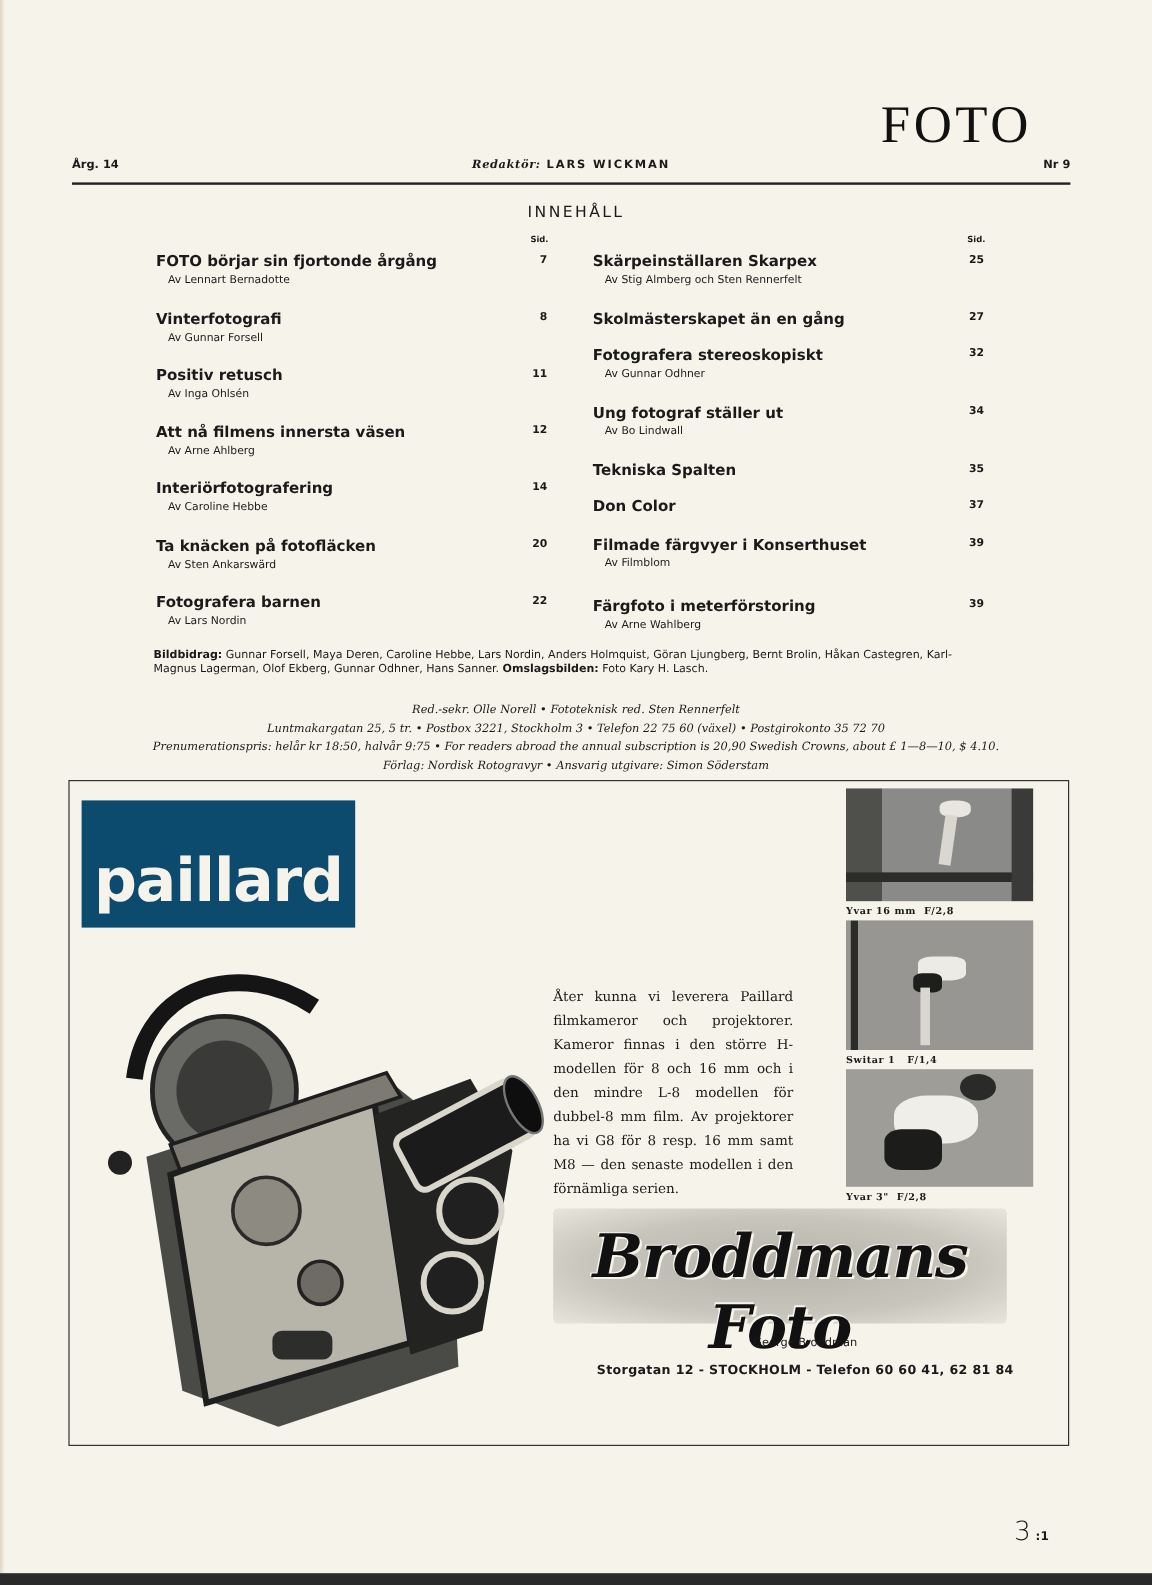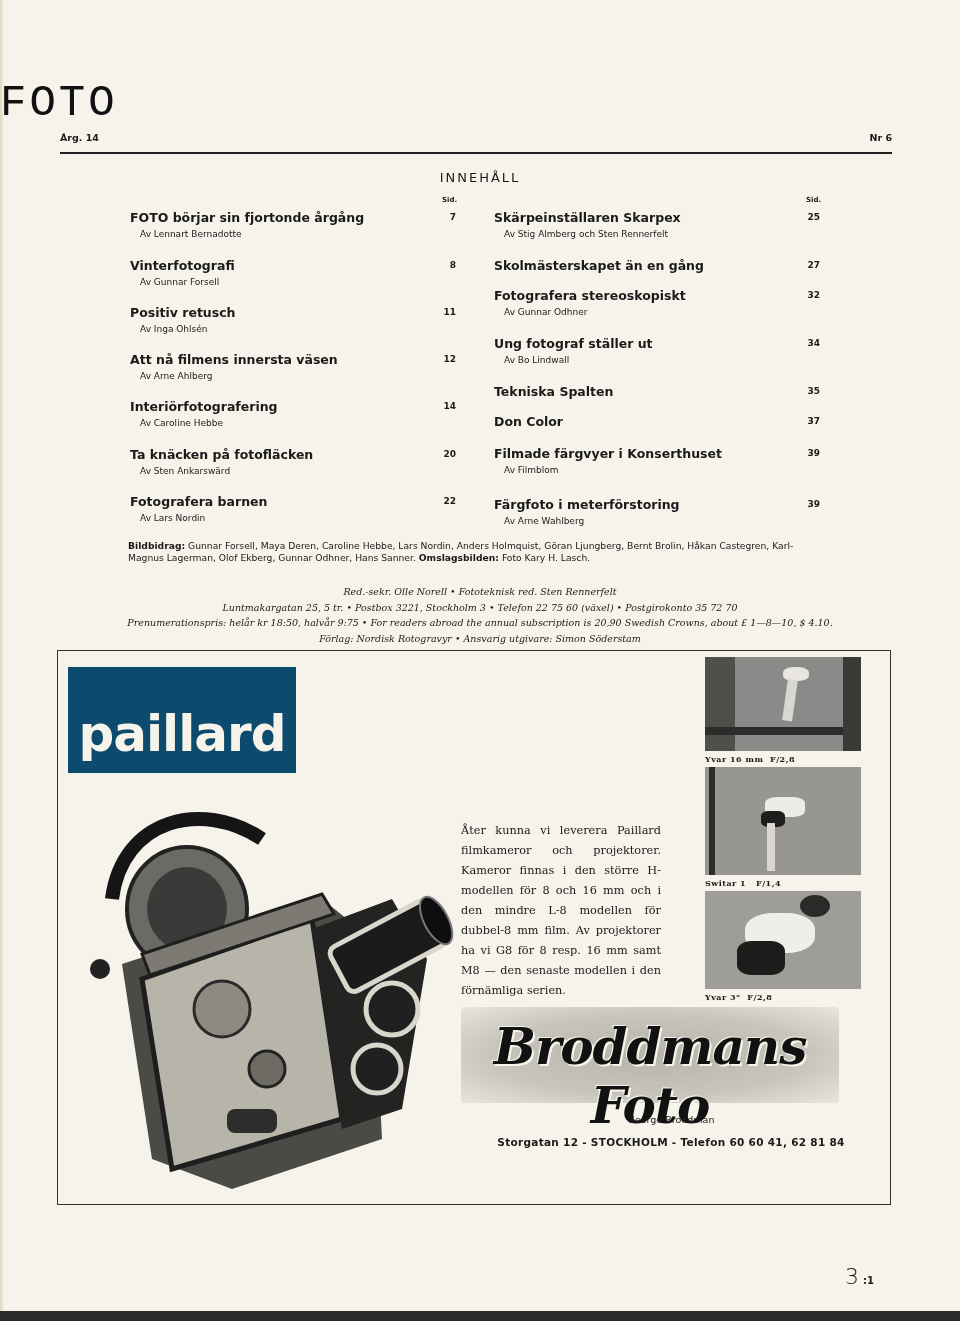--- a/index.html
+++ b/index.html
@@ -16,23 +16,23 @@
     background: #2a2a2a;
   }
   .page-left-edge {
     position: absolute; left: 0; top: 0; bottom: 10px; width: 4px;
     background: linear-gradient(to right, #ddd6bf, #f6f3ea);
   }
 
   
   .masthead-title {
     position: absolute; left: 0; width: 860px; top: 78px;
-    text-align: left; font-size: 44px; font-weight: 300;
+    text-align: right; font-size: 44px; font-weight: 300;
     letter-spacing: 3px; color: #111;
-    font-family: Liberation Mono, monospace;
+    font-family: Liberation Serif, serif;
   }
   .masthead-row {
     position: absolute; left: 60px; right: 68px; top: 132px; height: 14px;
     font-size: 9.5px; font-weight: bold;
   }
   .masthead-row .left { position: absolute; left: 0; top: 0; }
   .masthead-row .center { position: absolute; left: 0; right: 0; text-align: center; top: 0; letter-spacing: 1.6px; }
   .masthead-row .center .ital { font-family: "DejaVu Serif", serif; font-style: italic; letter-spacing: 0.5px; }
   .masthead-row .right { position: absolute; right: 0; top: 0; }
   .masthead-rule {
@@ -138,21 +138,25 @@
   .folio small { font-size: 10px; font-weight: bold; margin-left: 4px; }
 </style>
 </head>
 <body>
 
 <div class="page-left-edge"></div>
 
 <div class="masthead-title">FOTO</div>
 <div class="masthead-row">
   <span class="left">Årg. 14</span>
-  <span class="right">Nr 6</span>
+  <span class="center">
+    <span class="ital">Redaktör:</span>
+    <span>LARS WICKMAN</span>
+  </span>
+  <span class="right">Nr 9</span>
 </div>
 <div class="masthead-rule"></div>
 
 <div class="toc-heading">INNEHÅLL</div>
 <span class="sid-label" style="left:442px">Sid.</span>
 <span class="sid-label" style="left:806px">Sid.</span>
 
 <div class="toc-col left">
   <div class="toc-item" style="top:0px">
     <div class="toc-title">FOTO börjar sin fjortonde årgång</div>

